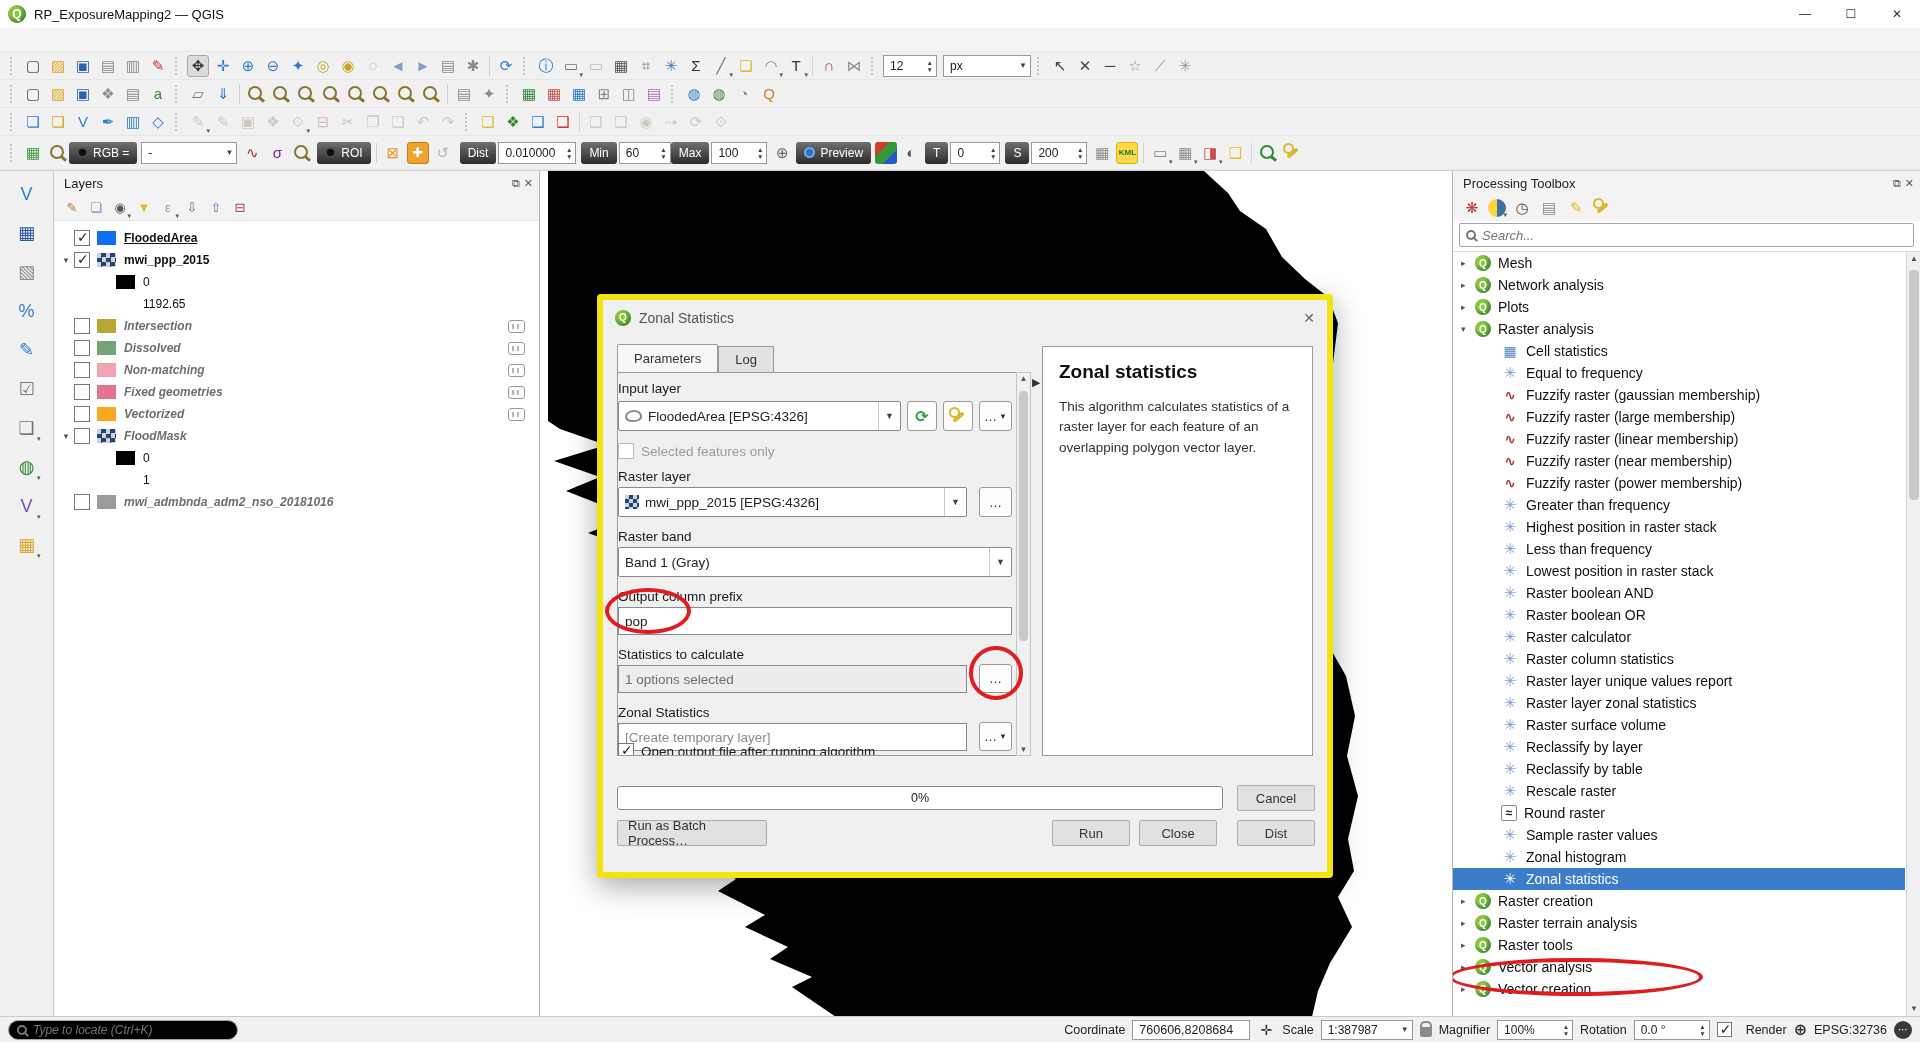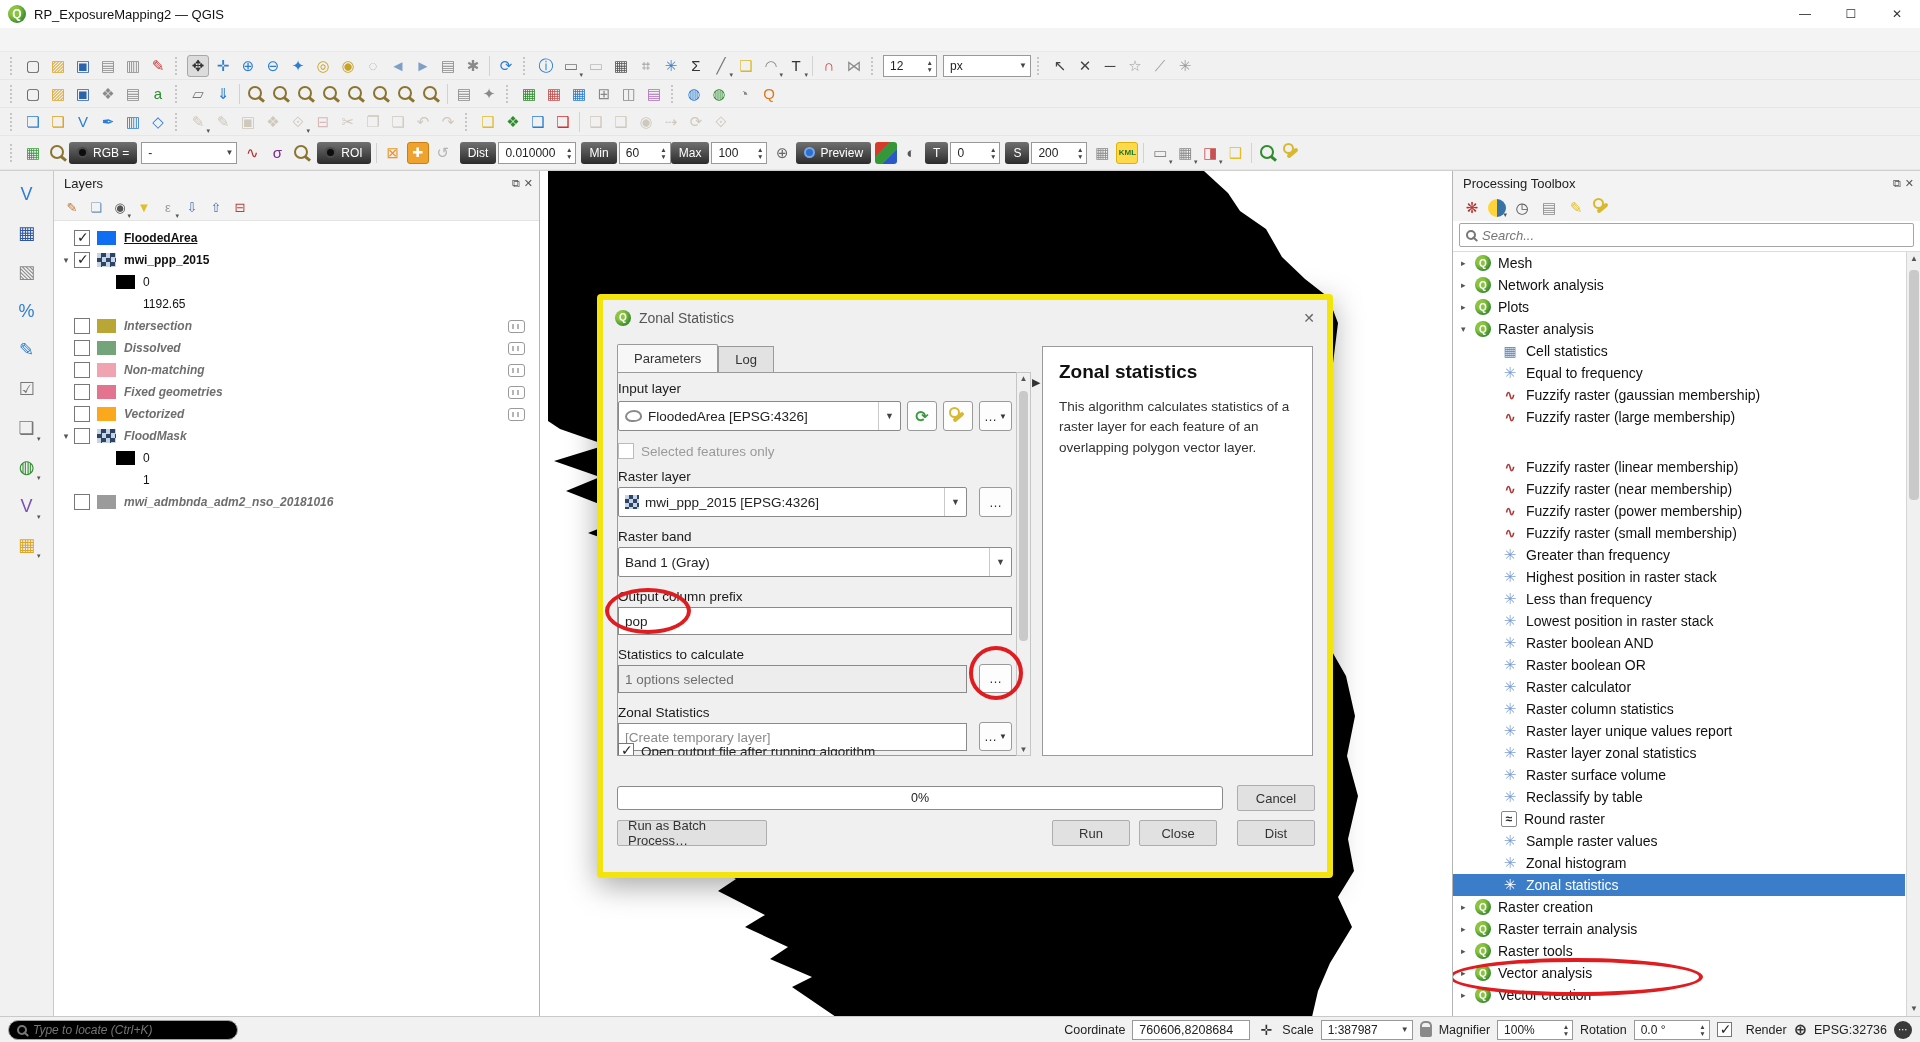--- a/index.html
+++ b/index.html
@@ -981,42 +981,37 @@
           <div class="trow" style="padding-left: 34px;">
     <span class="arr"></span>
     <span class="ticon curve"></span>
     <span class="tlbl">Fuzzify raster (gaussian membership)</span>
   </div>
           <div class="trow" style="padding-left: 34px;">
     <span class="arr"></span>
     <span class="ticon curve"></span>
     <span class="tlbl">Fuzzify raster (large membership)</span>
   </div>
-          <div class="trow" style="padding-left: 34px; margin-top: 28px;">
+          <div class="trow" style="padding-left: 34px;">
     <span class="arr"></span>
     <span class="ticon curve"></span>
     <span class="tlbl">Fuzzify raster (linear membership)</span>
   </div>
           <div class="trow" style="padding-left: 34px;">
     <span class="arr"></span>
     <span class="ticon curve"></span>
     <span class="tlbl">Fuzzify raster (near membership)</span>
   </div>
           <div class="trow" style="padding-left: 34px;">
     <span class="arr"></span>
     <span class="ticon curve"></span>
     <span class="tlbl">Fuzzify raster (power membership)</span>
   </div>
           <div class="trow" style="padding-left: 34px;">
     <span class="arr"></span>
-    <span class="ticon curve"></span>
-    <span class="tlbl">Fuzzify raster (small membership)</span>
-  </div>
-          <div class="trow" style="padding-left: 34px;">
-    <span class="arr"></span>
     <span class="ticon star"></span>
     <span class="tlbl">Greater than frequency</span>
   </div>
           <div class="trow" style="padding-left: 34px;">
     <span class="arr"></span>
     <span class="ticon star"></span>
     <span class="tlbl">Highest position in raster stack</span>
   </div>
           <div class="trow" style="padding-left: 34px;">
     <span class="arr"></span>
@@ -1059,21 +1054,31 @@
     <span class="tlbl">Raster layer zonal statistics</span>
   </div>
           <div class="trow" style="padding-left: 34px;">
     <span class="arr"></span>
     <span class="ticon star"></span>
     <span class="tlbl">Raster surface volume</span>
   </div>
           <div class="trow" style="padding-left: 34px;">
     <span class="arr"></span>
     <span class="ticon star"></span>
+    <span class="tlbl">Reclassify by layer</span>
+  </div>
+          <div class="trow" style="padding-left: 34px;">
+    <span class="arr"></span>
+    <span class="ticon star"></span>
     <span class="tlbl">Reclassify by table</span>
+  </div>
+          <div class="trow" style="padding-left: 34px;">
+    <span class="arr"></span>
+    <span class="ticon star"></span>
+    <span class="tlbl">Rescale raster</span>
   </div>
           <div class="trow" style="padding-left: 34px;">
     <span class="arr"></span>
     <span class="ticon round"></span>
     <span class="tlbl">Round raster</span>
   </div>
           <div class="trow" style="padding-left: 34px;">
     <span class="arr"></span>
     <span class="ticon star"></span>
     <span class="tlbl">Sample raster values</span>

